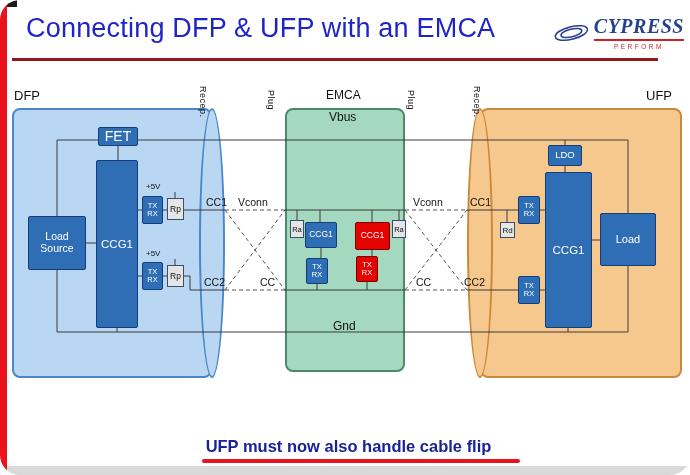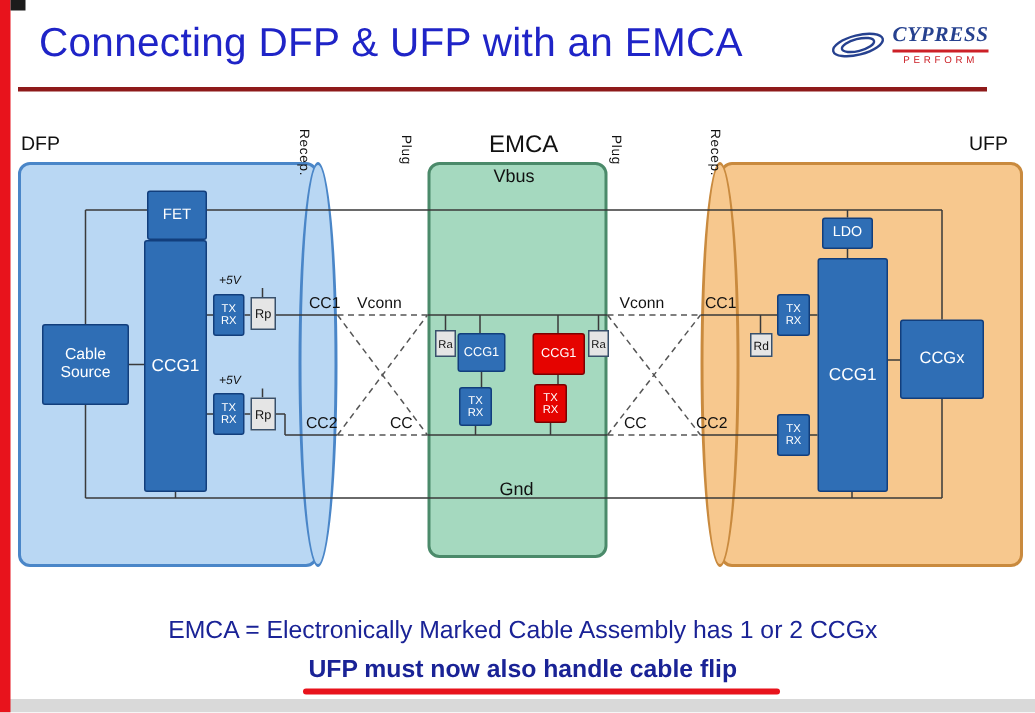--- a/index.html
+++ b/index.html
@@ -1,32 +1,32 @@
 <!DOCTYPE html>
 <html><head>
 <meta charset="utf-8">
 <style>
   * { margin:0; padding:0; box-sizing:border-box; }
   body { background:#fff; font-family:"Liberation Sans", sans-serif; }
-  #stage { position:relative; width:690px; height:475px; background:#ffffff; overflow:hidden; }
+  #stage { position:relative; width:690px; height:475px; background:#ffffff; overflow:hidden;border-radius:20px; }
 
   
   #left-strip { position:absolute; left:0; top:0; width:7px; height:475px; background:#e8131c; z-index:40; }
   #corner-mark { position:absolute; left:7px; top:0; width:10px; height:7px; background:#1c1c1c; z-index:41; }
   #bottom-strip { position:absolute; left:0; top:466px; width:690px; height:9px; background:#d9d9d9; z-index:39; }
   #progress-bar { position:absolute; left:202px; top:459px; width:318px; height:4px; background:#e8131c; border-radius:2px; z-index:42; }
 
   
   #slide-title { position:absolute; left:26px; top:13px; font-size:27px; font-weight:400; color:#1f24c7; letter-spacing:0.2px; }
   #title-rule { position:absolute; left:12px; top:58px; width:646px; height:3px; background:#8e1a1a; }
 
   
   #logo { position:absolute; left:552px; top:15px; width:132px; display:flex; align-items:center; gap:3px; }
   #logo .brandcol { display:flex; flex-direction:column; align-items:center; }
-  #logo-brand { font-family:"Liberation Serif", serif; font-style:italic; font-weight:bold; font-size:14px; color:#26418f; letter-spacing:0.5px; border-bottom:2px solid #cc2027; padding-bottom:1px; }
+  #logo-brand { font-family:"Liberation Serif", serif; font-style:italic; font-weight:bold; font-size:20px; color:#26418f; letter-spacing:0.5px; border-bottom:2px solid #cc2027; padding-bottom:1px; }
   #logo-tagline { font-size:6.5px; color:#cc2027; letter-spacing:2.5px; margin-top:2px; }
 
   
   .section { position:absolute; border:2px solid; border-radius:8px; z-index:1; }
   #dfp-box  { left:12px;  top:108px; width:200px; height:270px; background:#b9d7f3; border-color:#4a86c8; }
   #emca-box { left:285px; top:108px; width:120px; height:264px; background:#a5d9bf; border-color:#4b8a6a; }
   #ufp-box  { left:480px; top:108px; width:202px; height:270px; background:#f7c88e; border-color:#c98a3e; }
   .endcap { position:absolute; border:2px solid; border-radius:50%; z-index:2; }
   #dfp-cap { left:199px; top:108px; width:26px; height:270px; background:#b9d7f3; border-color:#4a86c8; }
   #ufp-cap { left:467px; top:108px; width:26px; height:270px; background:#f7c88e; border-color:#c98a3e; }
@@ -37,21 +37,21 @@
   .blue-box { position:absolute; background:#2f6eb5; border:1px solid #123e7c; color:#fff; display:flex; align-items:center; justify-content:center; text-align:center; border-radius:2px; z-index:4; line-height:1.1; }
   .red-box  { background:#e50300; border-color:#7c0000; }
   .white-box { position:absolute; background:#e5e5e5; border:1px solid #38506b; color:#111; display:flex; align-items:center; justify-content:center; z-index:4; }
   .stack { flex-direction:column; line-height:1.05; }
 
   
   .sec-label { position:absolute; font-size:13px; color:#111; z-index:5; }
   .vlabel { position:absolute; writing-mode:vertical-rl; font-size:9px; color:#111; z-index:5; letter-spacing:0.5px; }
   .wlabel { position:absolute; font-size:10.5px; color:#111; z-index:5; }
   .netlabel { position:absolute; font-size:12px; color:#111; z-index:5; }
-  .tiny { font-size:8px;font-style:italic; }
+  .tiny { font-size:8px; }
 
   
   #footer1 { position:absolute; left:7px; top:411px; width:683px; text-align:center; font-size:16.5px; color:#1a2396; z-index:6; }
   #footer2 { position:absolute; left:7px; top:437px; width:683px; text-align:center; font-size:16.5px; color:#1a2396; z-index:6;font-weight:bold; }
 </style>
 </head>
 <body>
 
 <div id="stage">
 
@@ -79,23 +79,23 @@
   <div class="endcap" id="dfp-cap"></div>
   <div class="section" id="emca-box"></div>
   <div class="section" id="ufp-box"></div>
   <div class="endcap" id="ufp-cap"></div>
 
   <svg id="wire-layer" width="690" height="475">
     <path fill="none" stroke="#3a3a3a" stroke-width="1" d="M57 216 V140 M57 140 H628 M628 140 V213 M565 140 V145 M565 166 V172 M57 270 V332 M57 332 H628 M117 328 V332 M568 328 V332 M628 266 V332 M86 243 H96 M118 146 V160 M138 210 H142 M163 210 H167 M184 210 H225 M175 192 V198 M138 276 H142 M163 276 H167 M184 276 H190 M190 276 V290 M190 290 H225 M175 259 V265 M285 210 H405 M285 290 H405 M467 210 H518 M540 210 H545 M467 290 H518 M540 290 H545 M297 210 V220 M320 210 V222 M372 210 V222 M399 210 V220 M321 248 V258 M372 250 V256 M317 284 V290 M367 282 V290 M507 210 V222 M592 240 H600"></path>
     <path fill="none" stroke="#555" stroke-width="1" stroke-dasharray="4 3" d="M225 210 H285 M225 290 H285 M225 210 L285 290 M225 290 L285 210 M405 210 H467 M405 290 H467 M405 210 L467 290 M405 290 L467 210"></path>
   </svg>
 
-  <div class="blue-box" style="left:98px;top:127px;width:40px;height:33px;font-size:10px">FET</div>
+  <div class="blue-box" style="left:98px;top:127px;width:40px;height:19px;font-size:14px">FET</div>
   <div class="blue-box" style="left:96px;top:160px;width:42px;height:168px;font-size:11.5px">CCG1</div>
-  <div class="blue-box" style="left:28px;top:216px;width:58px;height:54px;font-size:10.5px;padding:2px">Cable Source</div>
+  <div class="blue-box" style="left:28px;top:216px;width:58px;height:54px;font-size:10.5px;padding:2px">Load Source</div>
   <div class="blue-box stack" style="left:142px;top:196px;width:21px;height:28px;font-size:7.5px">
     <span>TX</span>
     <span>RX</span>
   </div>
   <div class="blue-box stack" style="left:142px;top:262px;width:21px;height:28px;font-size:7.5px">
     <span>TX</span>
     <span>RX</span>
   </div>
   <div class="white-box" style="left:167px;top:198px;width:17px;height:22px;font-size:8.5px">Rp</div>
   <div class="white-box" style="left:167px;top:265px;width:17px;height:22px;font-size:8.5px">Rp</div>
@@ -110,46 +110,45 @@
   </div>
   <div class="blue-box red-box" style="left:355px;top:222px;width:35px;height:28px;font-size:8.5px">CCG1</div>
   <div class="white-box" style="left:392px;top:220px;width:14px;height:18px;font-size:7.5px">Ra</div>
   <div class="blue-box red-box stack" style="left:356px;top:256px;width:22px;height:26px;font-size:7.5px">
     <span>TX</span>
     <span>RX</span>
   </div>
 
   <div class="blue-box" style="left:548px;top:145px;width:34px;height:21px;font-size:9.5px">LDO</div>
   <div class="blue-box" style="left:545px;top:172px;width:47px;height:156px;font-size:11.5px">CCG1</div>
-  <div class="blue-box" style="left:600px;top:213px;width:56px;height:53px;font-size:11px">CCGx</div>
+  <div class="blue-box" style="left:600px;top:213px;width:56px;height:53px;font-size:11px">Load</div>
   <div class="blue-box stack" style="left:518px;top:196px;width:22px;height:28px;font-size:7.5px">
     <span>TX</span>
     <span>RX</span>
   </div>
   <div class="blue-box stack" style="left:518px;top:276px;width:22px;height:28px;font-size:7.5px">
     <span>TX</span>
     <span>RX</span>
   </div>
   <div class="white-box" style="left:500px;top:222px;width:15px;height:16px;font-size:8px">Rd</div>
 
   <div class="sec-label" style="left:14px;top:88px">DFP</div>
-  <div class="sec-label" style="left:326px;top:88px;font-size:16px">EMCA</div>
+  <div class="sec-label" style="left:326px;top:88px;font-size:12px">EMCA</div>
   <div class="sec-label" style="left:646px;top:88px">UFP</div>
   <div class="vlabel" style="left:198px;top:86px">Recep.</div>
   <div class="vlabel" style="left:266px;top:90px">Plug</div>
   <div class="vlabel" style="left:406px;top:90px">Plug</div>
   <div class="vlabel" style="left:472px;top:86px">Recep.</div>
 
   <div class="netlabel" style="left:329px;top:110px">Vbus</div>
   <div class="netlabel" style="left:333px;top:319px">Gnd</div>
   <div class="wlabel" style="left:206px;top:196px">CC1</div>
   <div class="wlabel" style="left:238px;top:196px">Vconn</div>
   <div class="wlabel" style="left:413px;top:196px">Vconn</div>
   <div class="wlabel" style="left:470px;top:196px">CC1</div>
   <div class="wlabel" style="left:204px;top:276px">CC2</div>
   <div class="wlabel" style="left:260px;top:276px">CC</div>
   <div class="wlabel" style="left:416px;top:276px">CC</div>
   <div class="wlabel" style="left:464px;top:276px">CC2</div>
 
-  <div id="footer1">EMCA = Electronically Marked Cable Assembly has 1 or 2 CCGx</div>
   <div id="footer2">UFP must now also handle cable flip</div>
 
 </div>
 
 </body></html>

